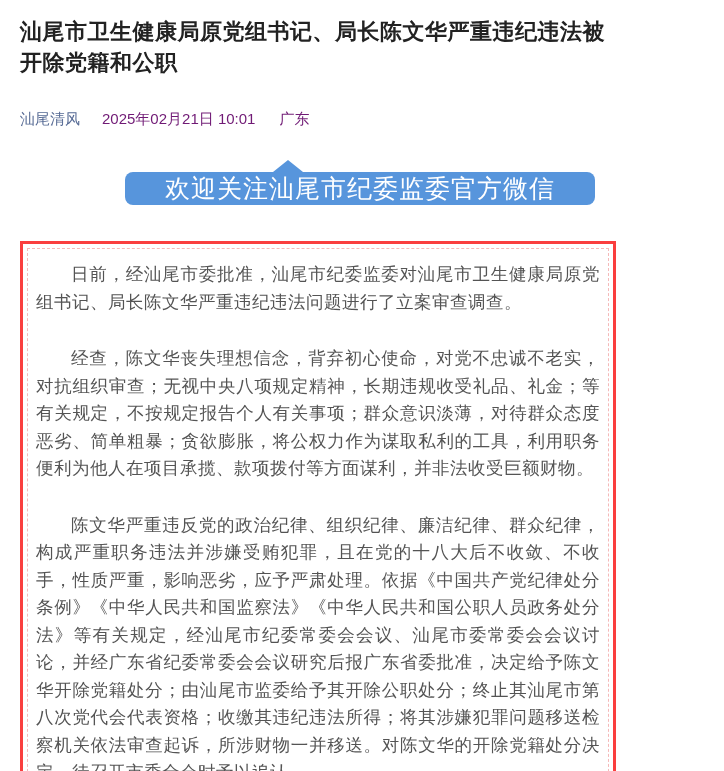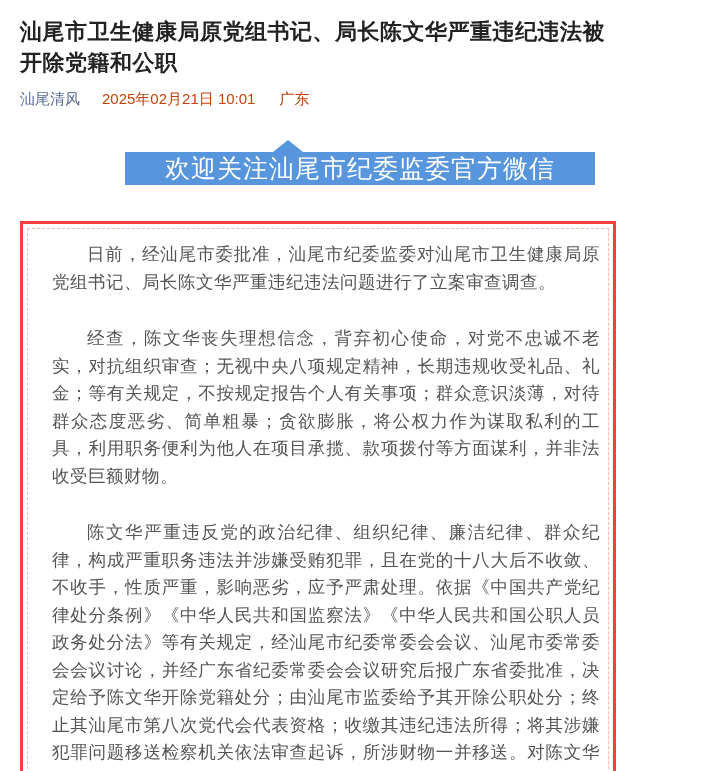--- a/index.html
+++ b/index.html
@@ -31,62 +31,62 @@
     display: flex;
     align-items: baseline;
     gap: 22px;
     white-space: nowrap;
   }
   .account-name {
     color: #576b95;
     cursor: pointer;
   }
   .pub-date, .pub-region {
-    color: #c2410c;
+    color: #701a75;
     text-align: center;
   }
-  .pub-region { margin-left: 2px; }
+  .pub-region { margin-left: 2px; margin-top: 20px; }
   .banner-wrap {
     margin-top: 32px;
     margin-left: 105px;
     width: 470px;
     cursor: pointer;
   }
   .banner-pointer {
     width: 0;
     height: 0;
     margin-left: 148px;
     border-left: 15px solid transparent;
     border-right: 15px solid transparent;
     border-bottom: 12px solid #5795dc;
   }
   .banner-bar {
     height: 33px;
     line-height: 33px;
     background: #5795dc;
-    border-radius: 0;
+    border-radius: 8px;
     color: #ffffff;
     font-size: 25px;
     text-align: center;
     letter-spacing: 1px;
     overflow: hidden;
     white-space: nowrap;
   }
   .content-box {
     margin-top: 36px;
     border: 3px solid #fa3e3e;
     padding: 4px;
     box-sizing: border-box;
   }
   .content-inner {
     border: 1px dashed #f5b8b8;
     padding: 12px 8px 14px 8px;
   }
   .content-inner p {
-    margin: 0 0 29px 16px;
+    margin: 0 0 29px 0;
     font-size: 17.5px;
     line-height: 27.5px;
     color: #545454;
     text-align: justify;
     text-indent: 2em;
     letter-spacing: 0.5px;
     word-break: break-all;
   }
   .content-inner p:last-child {
     margin-bottom: 0;

